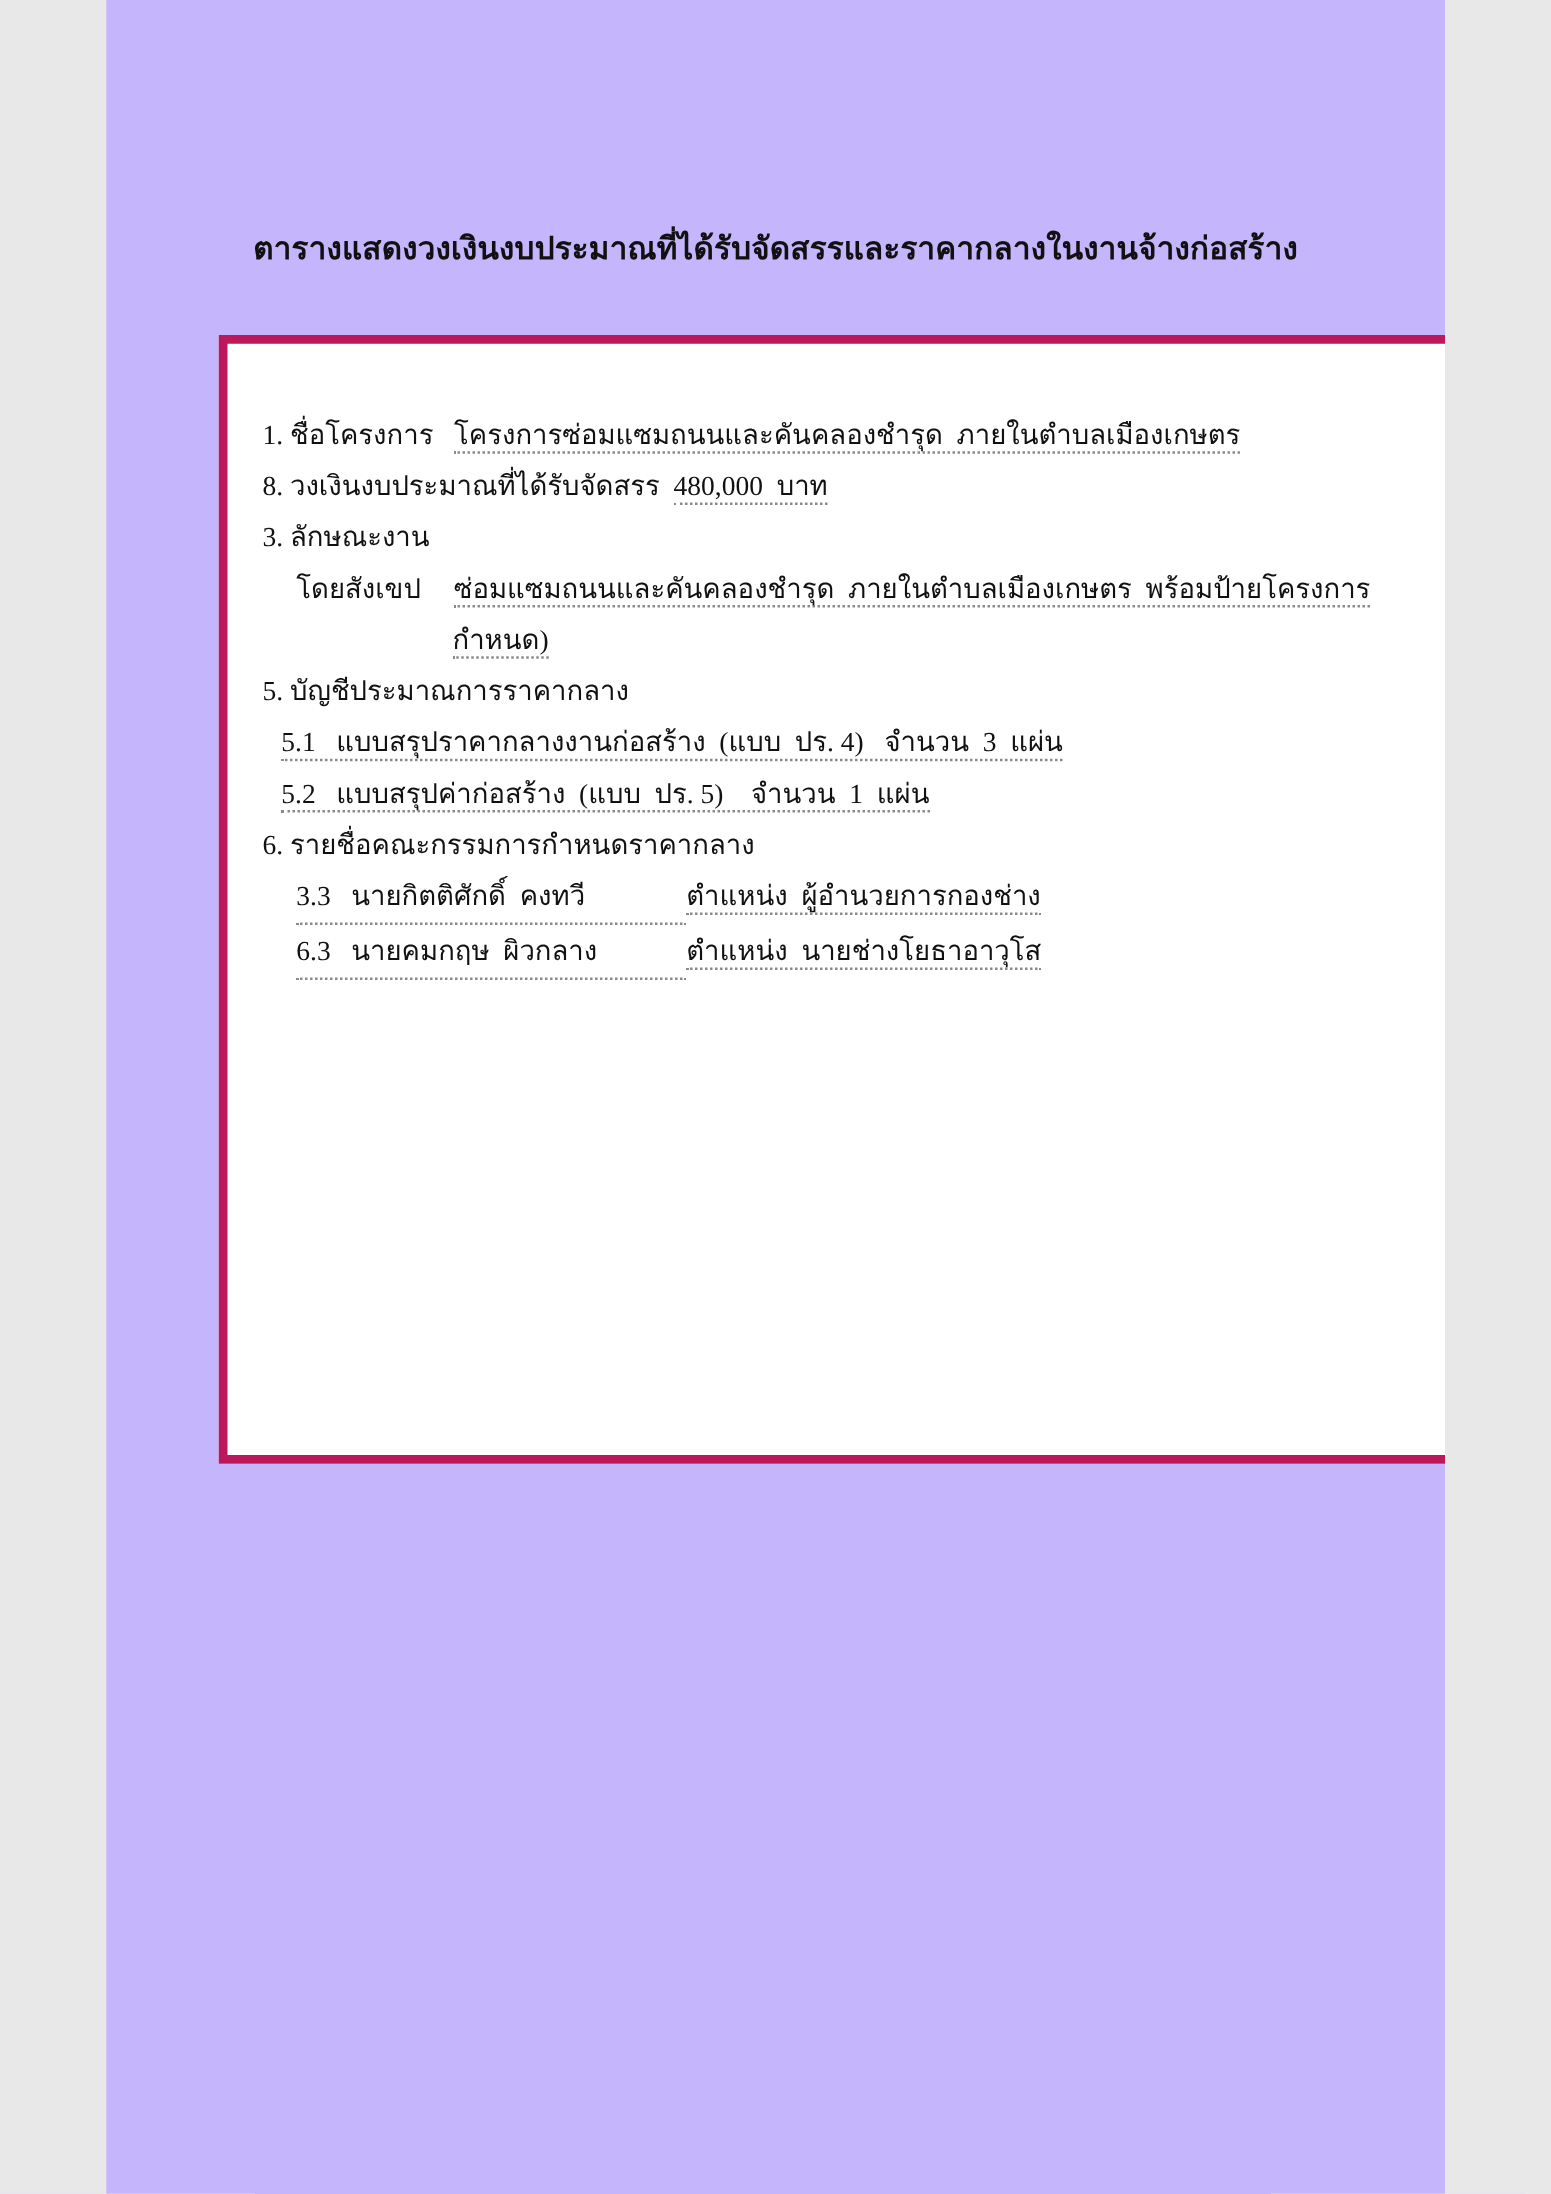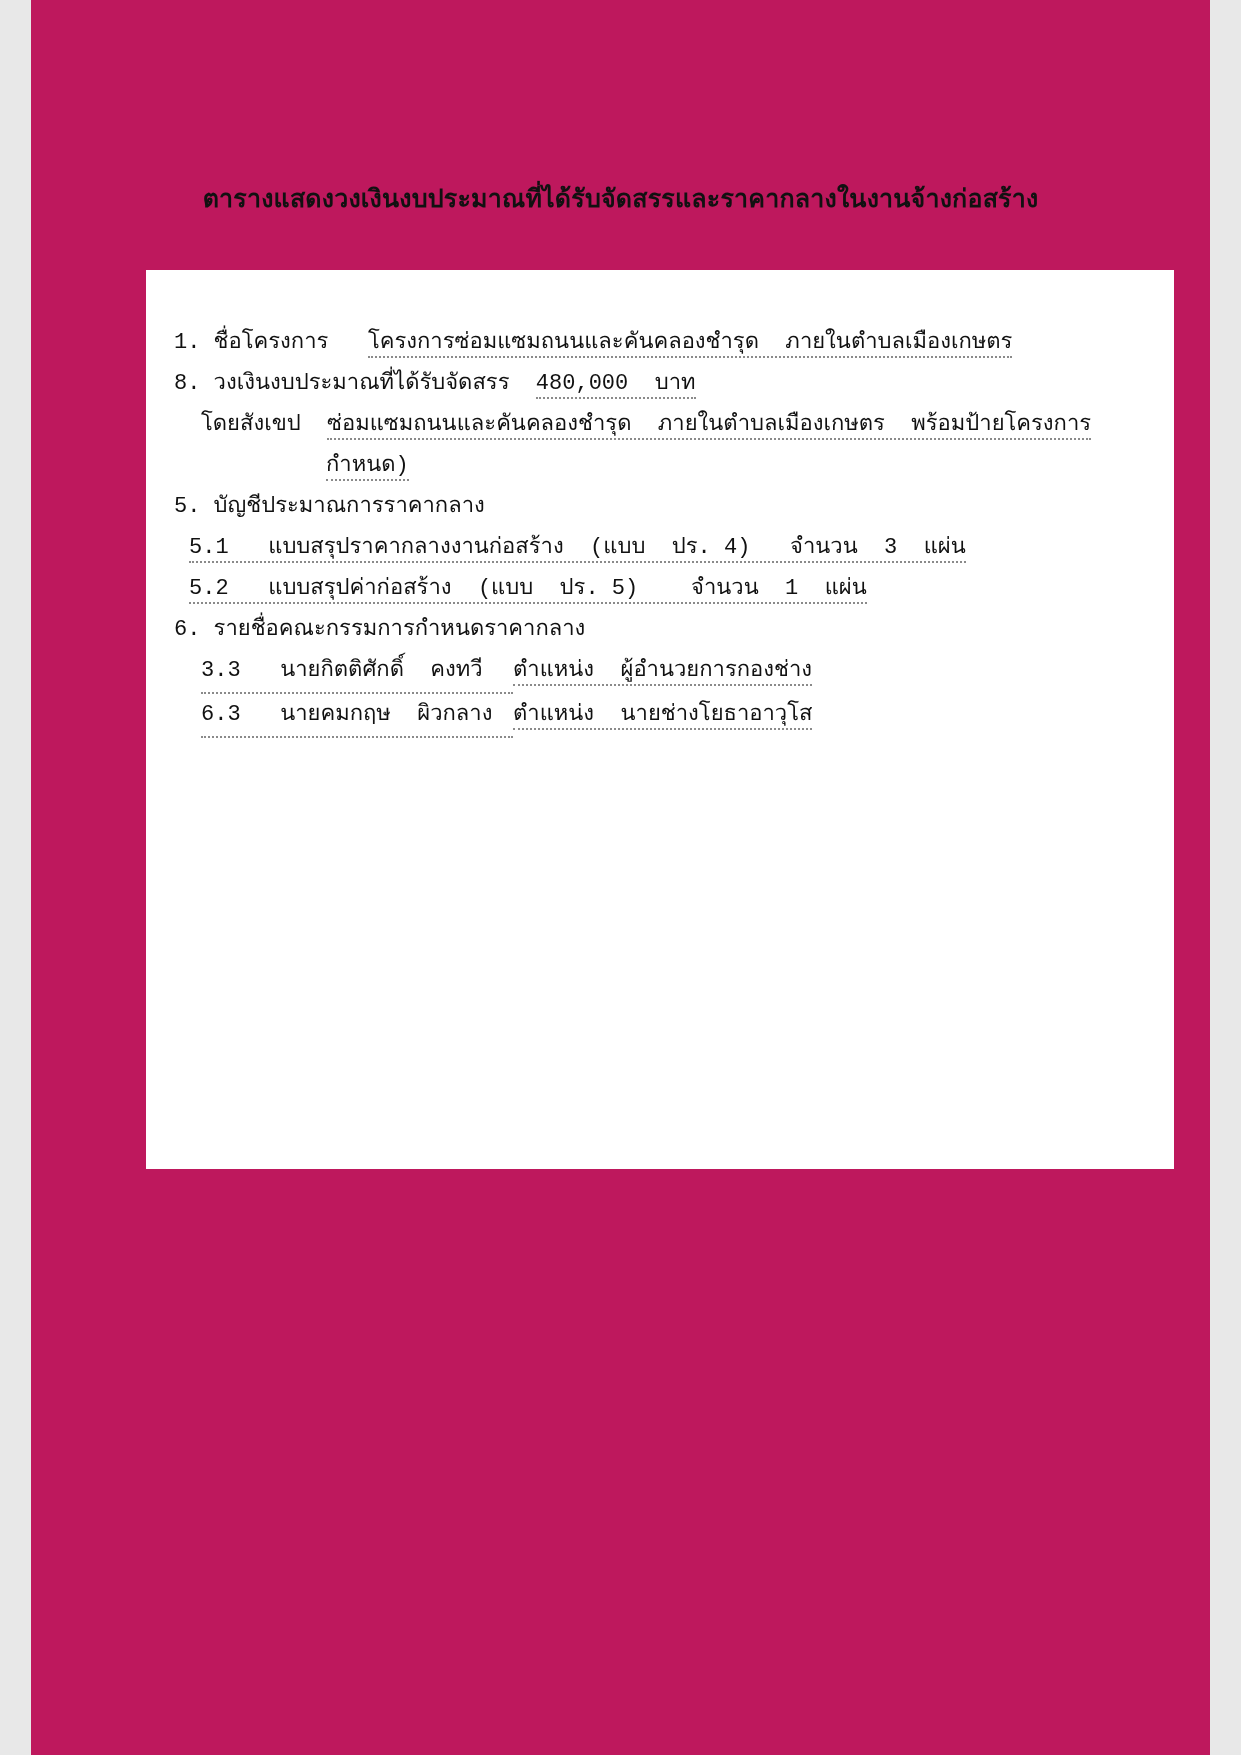--- a/index.html
+++ b/index.html
@@ -2,48 +2,47 @@
 <html><head>
 <meta charset="utf-8">
 <style>
   html, body {
     margin: 0;
     padding: 0;
     background: #e8e8e8;
   }
   .page {
     position: relative;
-    width: 1179px;
+    width: 1071px;
     height: 1755px;
     margin: 0 auto;
-    background: #be185d;
+    background: #c4b5fd;
     font-family: "Liberation Serif", "DejaVu Serif", serif;
     color: #111111;
     overflow: hidden;
   }
   .doc-title {
     position: absolute;
     top: 178px;
     left: 0;
     width: 100%;
     text-align: center;
     font-size: 25px;
     font-weight: bold;
     letter-spacing: 0.2px;
   }
   .content-box {
     position: absolute;
     top: 268px;
-    left: 113px;
+    left: 90px;
     width: 1032px;
     height: 903px;
-    border: 2px solid #be185d;
+    border: 7px solid #be185d;
     box-sizing: border-box;
     background: #ffffff;
-    font-family: Liberation Mono, monospace;
   }
   .lines {
     position: absolute;
     top: 52px;
     left: 28px;
     right: 24px;
   }
   .line {
     font-size: 22px;
     line-height: 41px;
@@ -69,20 +68,21 @@
 </head>
 <body>
 
 <div class="page">
   <div class="doc-title">ตารางแสดงวงเงินงบประมาณที่ได้รับจัดสรรและราคากลางในงานจ้างก่อสร้าง</div>
 
   <div class="content-box">
     <div class="lines">
         <div class="line i0"><span class="">1. ชื่อโครงการ   </span><span class="u">โครงการซ่อมแซมถนนและคันคลองชำรุด  ภายในตำบลเมืองเกษตร</span></div>
         <div class="line i0"><span class="">8. วงเงินงบประมาณที่ได้รับจัดสรร  </span><span class="u">480,000  บาท</span></div>
+        <div class="line i0"><span class="">3. ลักษณะงาน</span></div>
         <div class="line i2"><span class=" label-col">โดยสังเขป</span><span class="u">ซ่อมแซมถนนและคันคลองชำรุด  ภายในตำบลเมืองเกษตร  พร้อมป้ายโครงการ</span></div>
         <div class="line i3"><span class="u">กำหนด)</span></div>
         <div class="line i0"><span class="">5. บัญชีประมาณการราคากลาง</span></div>
         <div class="line i1"><span class="u">5.1   แบบสรุปราคากลางงานก่อสร้าง  (แบบ  ปร. 4)   จำนวน  3  แผ่น</span></div>
         <div class="line i1"><span class="u">5.2   แบบสรุปค่าก่อสร้าง  (แบบ  ปร. 5)    จำนวน  1  แผ่น</span></div>
         <div class="line i0"><span class="">6. รายชื่อคณะกรรมการกำหนดราคากลาง</span></div>
         <div class="line i2"><span class="u name-col">3.3   นายกิตติศักดิ์  คงทวี</span><span class="u">ตำแหน่ง  ผู้อำนวยการกองช่าง</span></div>
         <div class="line i2"><span class="u name-col">6.3   นายคมกฤษ  ผิวกลาง</span><span class="u">ตำแหน่ง  นายช่างโยธาอาวุโส</span></div>
       </div>
   </div>

